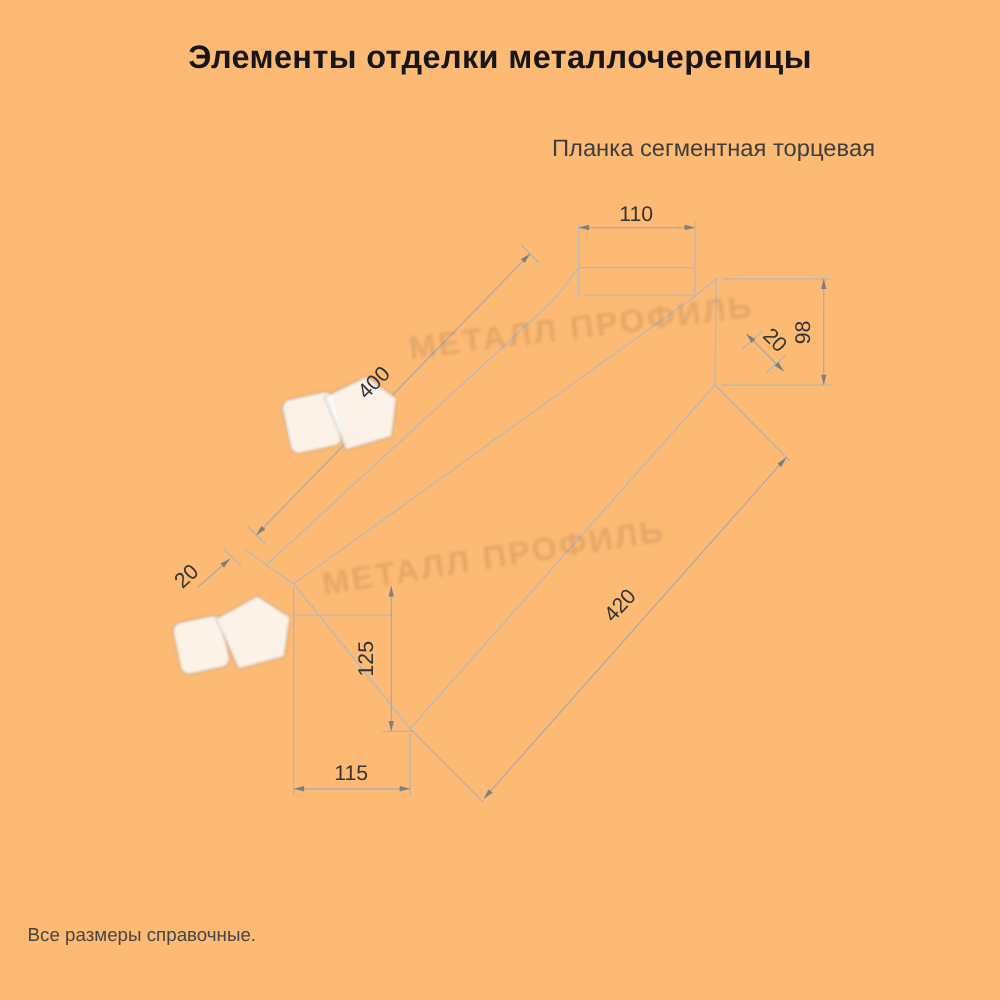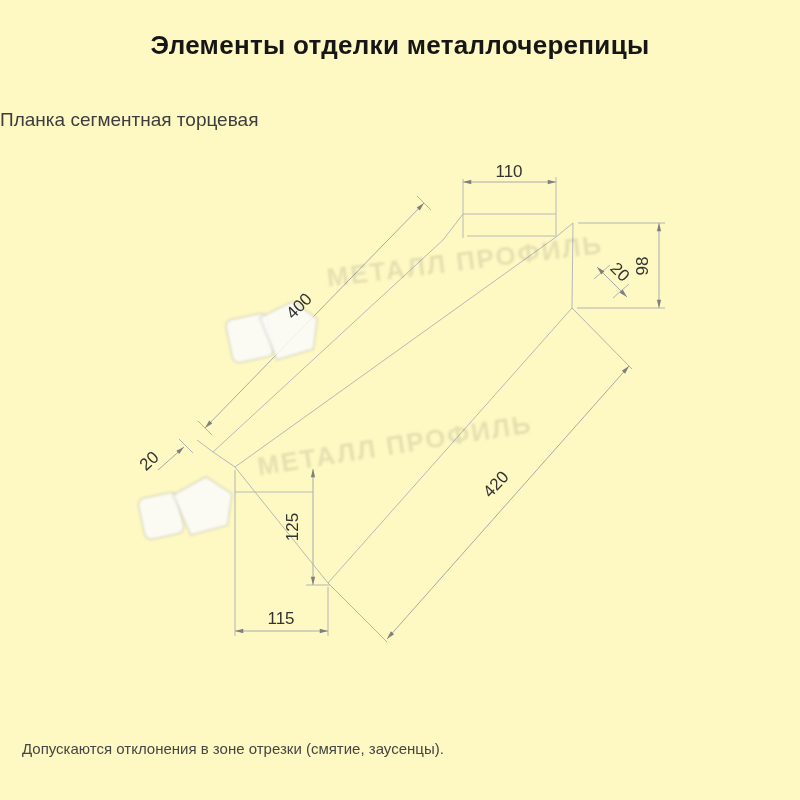--- a/index.html
+++ b/index.html
@@ -1,20 +1,20 @@
 <!DOCTYPE html>
 <html><head>
 <meta charset="utf-8">
 <style>
   html,body{margin:0;padding:0;background:#ffffff;}
-  .page{position:relative;width:800px;height:800px;background:#fef9c3;overflow:hidden;
+  .page{position:relative;width:800px;height:800px;background:#fdba74;overflow:hidden;
         font-family:"Liberation Sans", sans-serif;}
   .title{position:absolute;top:30px;left:0;width:800px;text-align:center;
          font-size:26px;font-weight:700;color:#161616;letter-spacing:0.3px;}
-  .subtitle{position:absolute;top:108px;left:0;width:700px;text-align:left;
+  .subtitle{position:absolute;top:108px;left:0;width:700px;text-align:right;
             font-size:19px;font-weight:400;color:#3d3d3d;line-height:23px;}
   .drawing{position:absolute;left:0;top:0;width:800px;height:800px;}
   .footer{position:absolute;left:22px;top:737px;font-size:15px;color:#454545;line-height:23px;}
   .cad{stroke:#b8b8b8;stroke-width:1;fill:none;}
   .ext{stroke:#b3b3b3;stroke-width:1;fill:none;}
   .dim{stroke:#a9a9a9;stroke-width:1;fill:none;}
   .dimtext{font-family:"Liberation Sans", sans-serif;font-size:17px;fill:#333333;}
   .wmtext{font-family:"Liberation Sans", sans-serif;font-size:26px;font-weight:700;
           letter-spacing:2px;fill:rgba(0,0,0,0.10);filter:blur(1.3px);}
   .wmlogo{stroke:rgba(0,0,0,0.10);stroke-width:2;fill:rgba(252,252,252,0.85);filter:blur(1px);}
@@ -97,16 +97,16 @@
       <text class="dimtext" x="616" y="276" text-anchor="middle" transform="rotate(45 616 276)">20</text>
       <text class="dimtext" x="303" y="310" text-anchor="middle" transform="rotate(-45 303 310)">400</text>
       <text class="dimtext" x="153" y="465" text-anchor="middle" transform="rotate(-43 153 465)">20</text>
       <text class="dimtext" x="500" y="488" text-anchor="middle" transform="rotate(-47 500 488)">420</text>
       <text class="dimtext" x="298" y="527" text-anchor="middle" transform="rotate(-90 298 527)">125</text>
       <text class="dimtext" x="281" y="624" text-anchor="middle">115</text>
     </g>
   </svg>
 
   <div class="footer">
-    <div>Допускаются отклонения в зоне отрезки (смятие, заусенцы).</div>
+    <div>Все размеры справочные.</div>
   </div>
 
 </div>
 
 </body></html>

